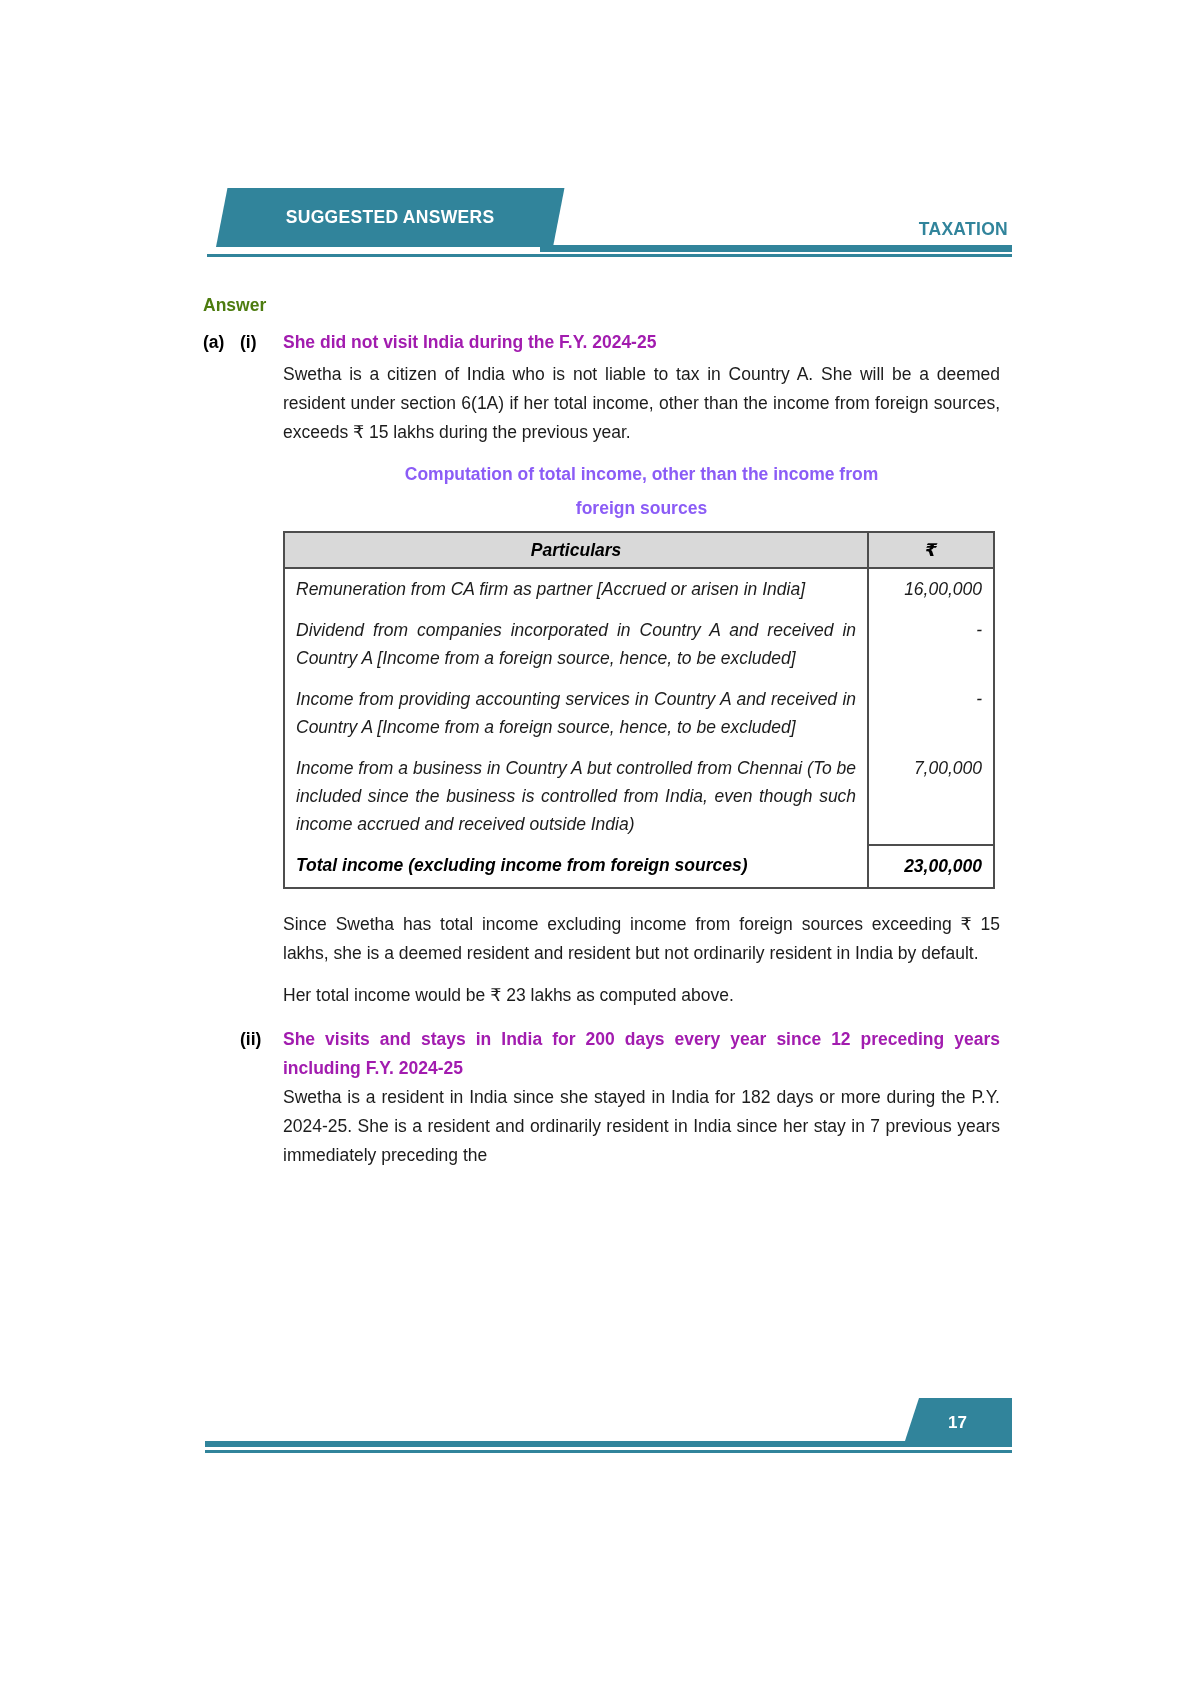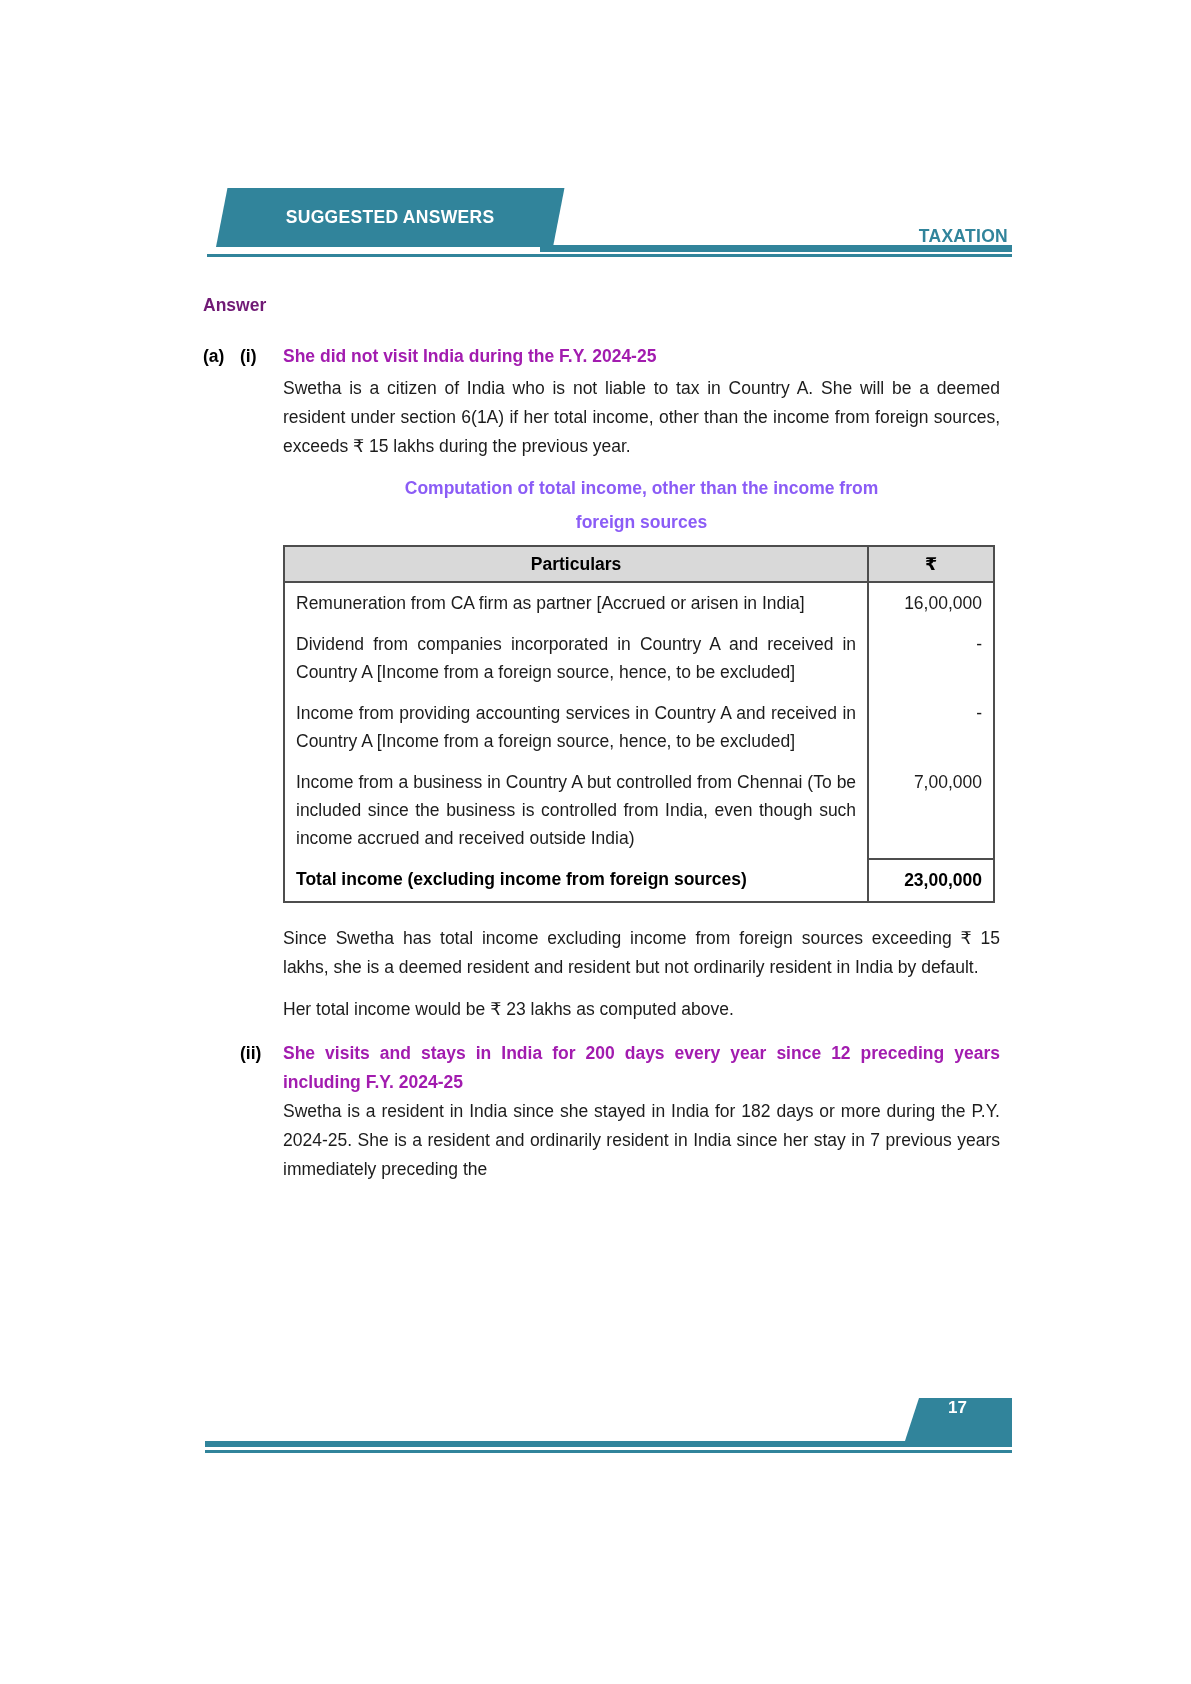--- a/index.html
+++ b/index.html
@@ -27,53 +27,53 @@
     z-index:2;
   }
   .banner-text{
     transform:skewX(11deg);
     color:#fff;font-weight:bold;font-size:17.5px;letter-spacing:.3px;
     white-space:nowrap;
   }
   .header-bar{position:absolute;left:540px;top:245px;width:472px;height:7px;background:var(--accent);z-index:1}
   .header-thinline{position:absolute;left:207px;top:254px;width:805px;height:2.5px;background:var(--accent);z-index:3}
   .subject{
-    position:absolute;top:226px;right:183px;
+    position:absolute;top:219px;right:183px;
     color:var(--accent);font-weight:bold;font-size:17.5px;letter-spacing:.3px;
     z-index:1;
   }
   
   .footer-bar{position:absolute;left:205px;top:1441px;width:807px;height:6px;background:var(--accent)}
   .footer-thinline{position:absolute;left:205px;top:1450px;width:807px;height:2.5px;background:var(--accent)}
   .page-num-box{
     position:absolute;left:903px;top:1398px;width:109px;height:49px;
     background:var(--accent);
     clip-path:polygon(16px 0,100% 0,100% 100%,0 100%);
-    display:flex;justify-content:center;
+    display:flex;align-items:center;justify-content:center;
     color:#fff;font-weight:bold;font-size:17px;
   }
   
   .content{
     position:absolute;left:203px;top:291px;width:797px;
     font-size:17.5px;line-height:29px;
   }
-  .answer-title{font-weight:bold;color:#701a75;margin-bottom:22px}
+  .answer-title{font-weight:bold;color:#4d7c0f;margin-bottom:8px}
   .sec{display:flex;align-items:flex-start}
   .lbl{font-weight:bold;color:#000;flex:none}
   .lbl-a{width:37px}
   .lbl-n{width:43px}
   .sec-body{flex:1;min-width:0}
   .sec-heading{font-weight:bold;color:#a21caf;text-align:justify;margin-bottom:3px}
   .para{text-align:justify;margin:0 0 13px}
   .tbl-title{text-align:center;font-weight:bold;color:#8b5cf6;margin-top:5px}
   .tbl-wrap{margin:8px 0 21px}
   table.income{
     width:712px;border-collapse:collapse;
     border:2px solid var(--border);
-    font-size:17.5px;line-height:28px;
+    font-size:17.5px;line-height:28px;font-style:italic;
   }
   table.income th{
     background:#d9d9d9;font-weight:bold;color:#000;
     text-align:center;padding:3px 10px;
     border-bottom:2px solid var(--border);
   }
   table.income td{vertical-align:top;padding:6px 11px 7px}
   table.income .amt{border-left:2px solid var(--border);width:126px}
   table.income td.amt{text-align:right}
   table.income td.ptc{text-align:justify}

